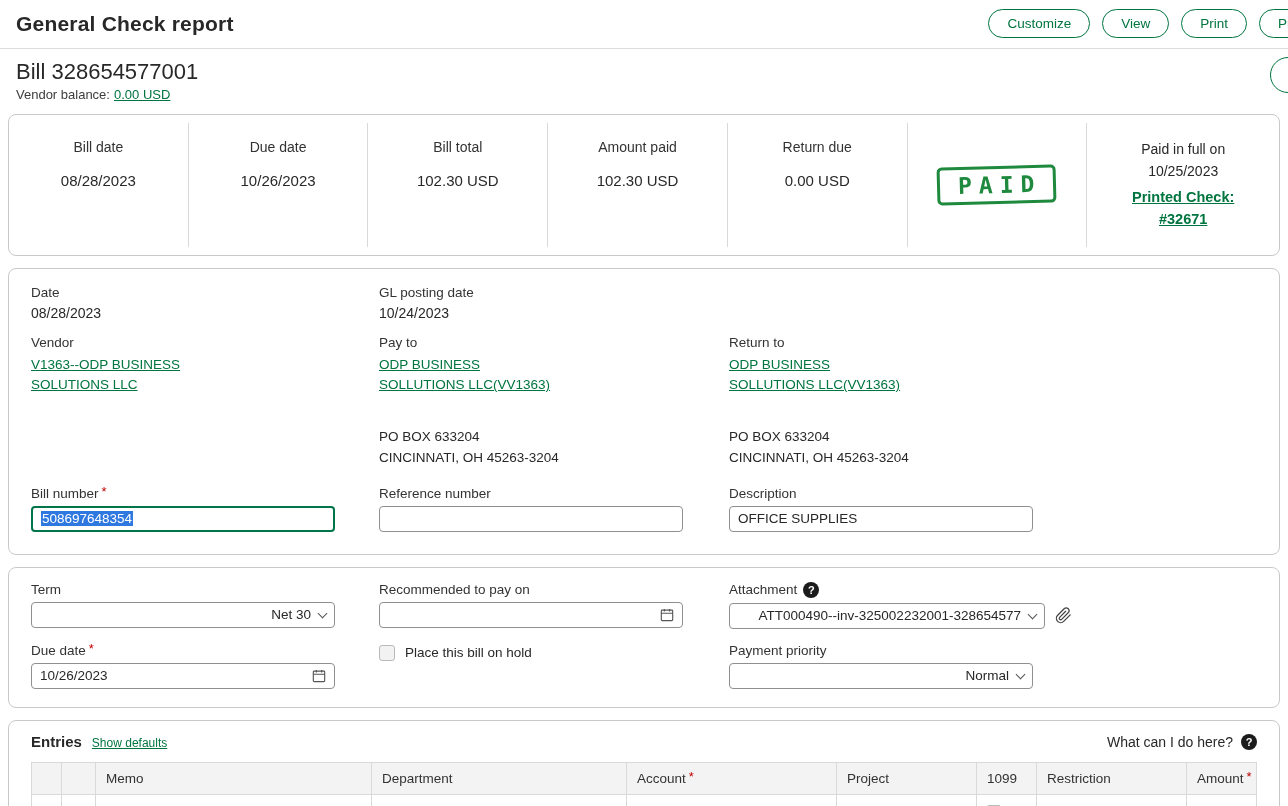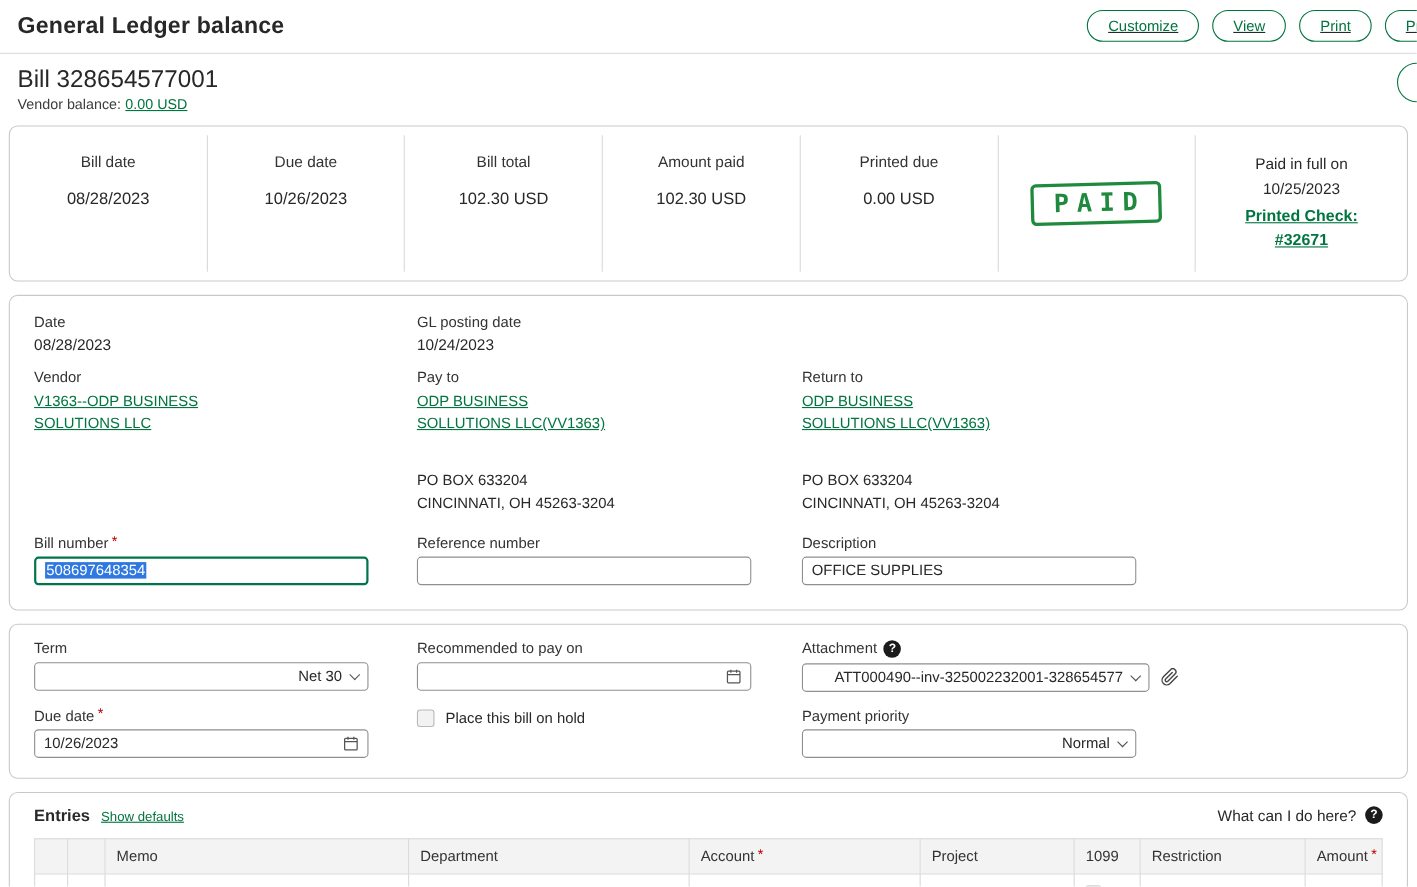--- a/index.html
+++ b/index.html
@@ -4,21 +4,21 @@
 <style>
   * { margin:0; padding:0; box-sizing:border-box; }
   html,body { width:1288px; height:806px; overflow:hidden; background:#fff;
               font-family:"Liberation Sans", sans-serif; color:#282828; }
   a { color:#00753F; text-decoration:underline; cursor:pointer; }
 
   
   .topbar { display:flex; align-items:center; justify-content:space-between;
             padding:9px 16px 10px; border-bottom:1px solid #dcdcdc; }
   .topbar h1 { font-size:21px; font-weight:700; letter-spacing:.2px; }
-  .btn-row { display:flex; gap:12px;text-decoration:underline; }
+  .btn-row { display:flex; gap:12px; }
   .pill-btn { border:1px solid #00753F; color:#00753F; background:#fff; border-radius:16px;
               padding:6px 18px; font-size:13.5px; font-family:inherit; cursor:pointer; white-space:nowrap; }
   .pill-btn.clipped { margin-right:-46px; }
 
   
   .bill-header { position:relative; padding:10px 16px 0; }
   .bill-header h2 { font-size:22px; font-weight:400; }
   .round-btn { position:absolute; right:-18px; top:8px; width:36px; height:36px; border-radius:50%;
                border:1.5px solid #00753F; background:#fff; cursor:pointer; }
   .vendor-balance { padding:2px 16px 0; font-size:13px; color:#3c3c3c; }
@@ -90,21 +90,21 @@
   .center { text-align:center; padding-left:4px; padding-right:4px; }
   .right { text-align:right; }
   .drag-icon { font-size:17px; line-height:1; color:#333; cursor:grab; }
   .cell-checkbox { width:14px; height:14px; border:1px solid #b9b9b9; background:#f2f2f2;
                    border-radius:2px; display:inline-block; vertical-align:middle; cursor:pointer; }
 </style>
 </head>
 <body>
 
 <div class="topbar">
-  <h1>General Ledger balance</h1>
+  <h1>General Check report</h1>
   <div class="btn-row">
     <button class="pill-btn">Customize</button>
     <button class="pill-btn">View</button>
     <button class="pill-btn">Print</button>
     <button class="pill-btn clipped">Pro</button>
   </div>
 </div>
 
 <div class="bill-header">
   <h2>Bill 328654577001</h2>
@@ -125,21 +125,21 @@
   </div>
   <div class="sum-col">
     <div class="sum-label">Bill total</div>
     <div class="sum-value">102.30 USD</div>
   </div>
   <div class="sum-col">
     <div class="sum-label">Amount paid</div>
     <div class="sum-value">102.30 USD</div>
   </div>
   <div class="sum-col">
-    <div class="sum-label">Printed due</div>
+    <div class="sum-label">Return due</div>
     <div class="sum-value">0.00 USD</div>
   </div>
   <div class="sum-col stamp-col">
     <div class="stamp">PAID</div>
   </div>
   <div class="sum-col last paid-col">
     <span class="paid-line">Paid in full on</span>
     <span class="paid-line">10/25/2023</span>
     <a class="printed-check">Printed Check: #32671</a>
   </div>

